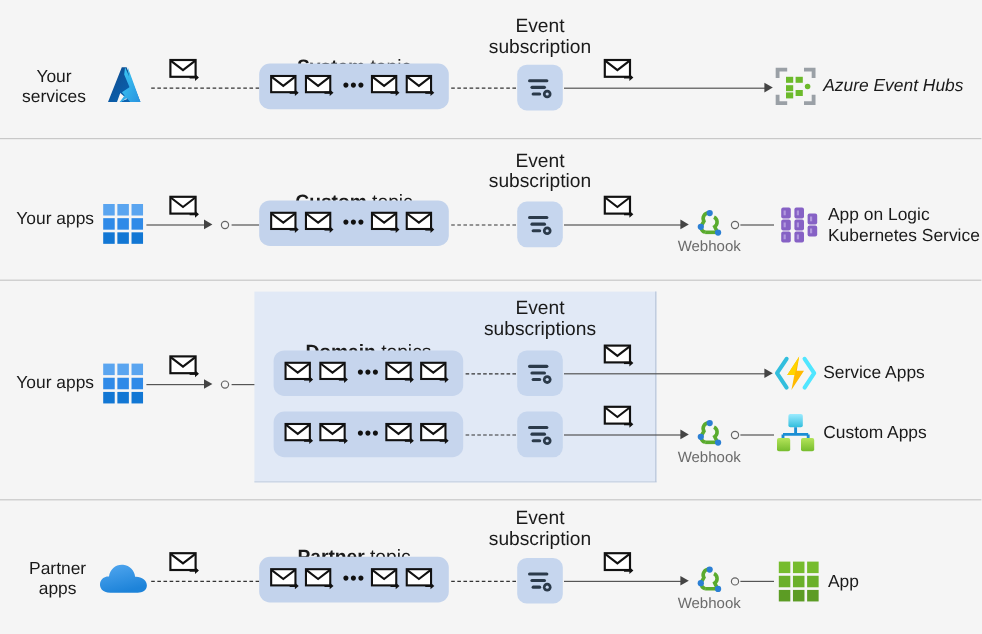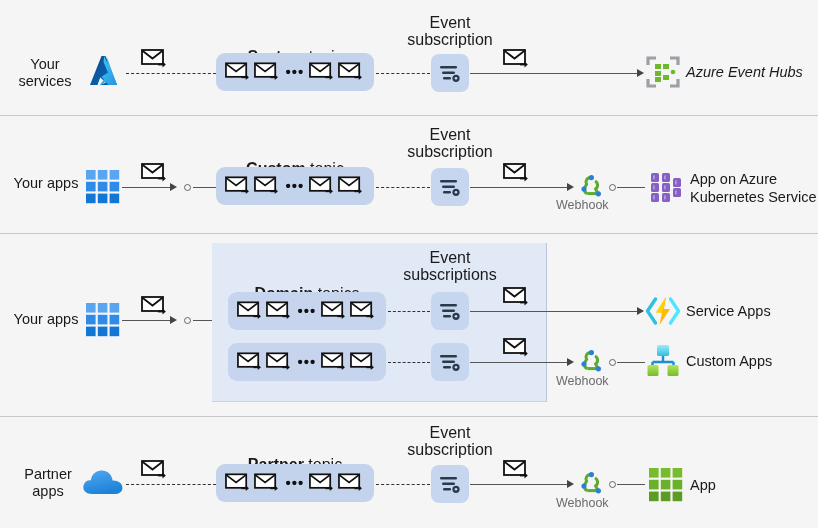--- a/index.html
+++ b/index.html
@@ -25,21 +25,21 @@
   .dest-label {
     position: absolute; font-size: 14.5px; color: #1a1a1a;
     line-height: 18px; white-space: pre-line;
   }
   .title-label {
     position: absolute; text-align: center; font-size: 16px;
     color: #1a1a1a; line-height: 17px; white-space: pre-line;
   }
   .title-label .b { font-weight: bold; }
   .webhook-label {
-    position: absolute; text-align: left; font-size: 12.5px;
+    position: absolute; text-align: center; font-size: 12.5px;
     color: #6b6b6b; line-height: 14px; width: 70px;
   }
 
   
   .topic-box {
     position: absolute;
     background: #c3d3ec;
     border-radius: 9px;
     display: flex; align-items: center; justify-content: center;
     gap: 2px;
@@ -347,21 +347,21 @@
           <rect x="15" y="5.4" width="1.8" height="4"></rect>
           <rect x="4" y="15.4" width="1.8" height="4"></rect>
           <rect x="15" y="15.4" width="1.8" height="4"></rect>
           <rect x="26" y="10.4" width="1.8" height="4"></rect>
           <rect x="4" y="25.4" width="1.8" height="4"></rect>
           <rect x="15" y="25.4" width="1.8" height="4"></rect>
           <rect x="26" y="20.4" width="1.8" height="4"></rect>
         </g>
       </svg>
     </span>
-    <div class="dest-label" style="left:690px; top:170px;">App on Azure
+    <div class="dest-label" style="left:690px; top:170px;">App on Logic
 Kubernetes Service</div>
   </div>
 
   <div class="row">
 
     <div class="src-label" style="left:8px; top:311px; width:76px;">Your apps</div>
 
     <span class="node" style="left:86px; top:303px;">
       <svg width="34" height="34" viewBox="0 0 34 34">
         <rect x="0" y="0" width="9.6" height="9.6" fill="#5aa5f0"></rect>

